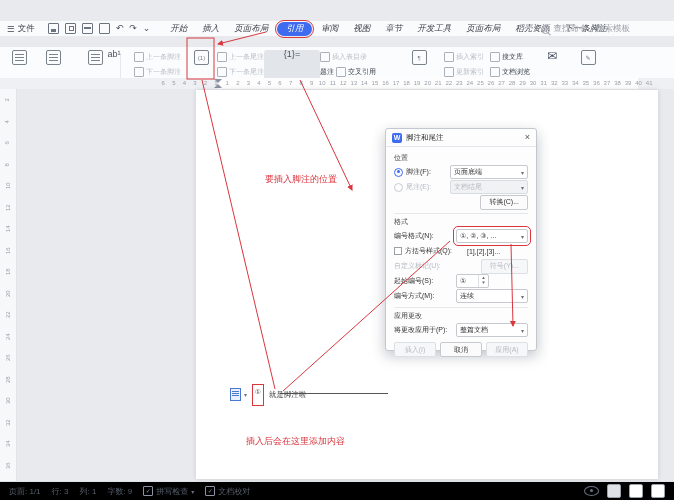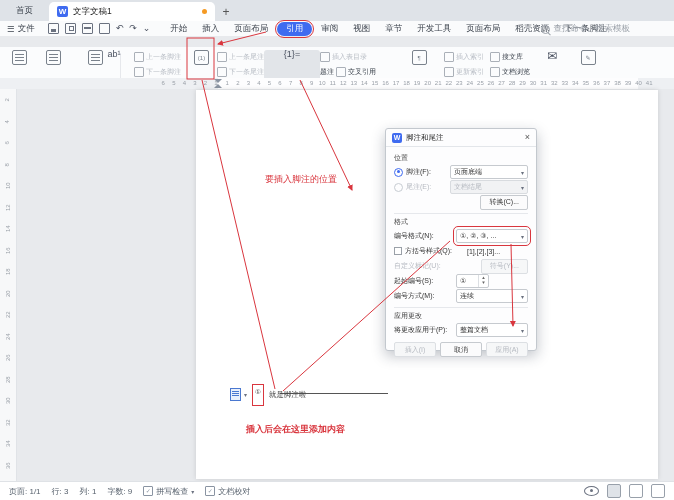--- a/index.html
+++ b/index.html
@@ -23,21 +23,21 @@
   .menubar{position:absolute;left:0;top:21px;width:674px;height:15px;background:#fafbfc;
            display:flex;align-items:center;font-size:8.5px;color:#3c434d;}
   .file-btn{display:flex;align-items:center;gap:3px;padding:0 7px;font-size:8.5px;}
   .qat{display:flex;align-items:center;gap:6px;margin:0 6px;}
   .qicon{width:9px;height:9px;border:1px solid #6b7280;border-radius:1px;position:relative;}
   .qicon.print::after{content:"";position:absolute;left:1px;right:1px;top:3px;height:2px;background:#6b7280;}
   .qicon.save::after{content:"";position:absolute;left:2px;right:2px;bottom:1px;height:3px;background:#6b7280;}
   .qicon.export::after{content:"";position:absolute;left:3px;top:2px;width:3px;height:3px;border:1px solid #6b7280;}
   .qglyph{font-size:9px;color:#4a5160;line-height:1;}
   .menus{display:flex;align-items:center;gap:3px;margin-left:8px;}
-  .menus .menu-item{padding:1px 6px;cursor:default;}
+  .menus .menu-item{padding:1px 6px;cursor:default;font-style:italic;}
   .menus .menu-item.active{background:#3f6bf0;color:#fff;border-radius:9px;padding:1px 9px;
         outline:1px solid #d9363e;outline-offset:1px;}
   .cmd-search{position:absolute;right:44px;top:2px;display:flex;align-items:center;gap:4px;color:#9aa0a8;}
   .mag{width:7px;height:7px;border:1px solid #9aa0a8;border-radius:50%;position:relative;}
   .mag::after{content:"";position:absolute;left:6px;top:6px;width:4px;height:1px;background:#9aa0a8;
               transform:rotate(45deg);transform-origin:0 0;}
 
   
   .ribbon{position:absolute;left:0;top:47px;width:674px;height:42px;background:#fbfcfd;
           border-bottom:1px solid #e2e5ea;}
@@ -121,50 +121,39 @@
   .dbtn.dis{color:#b6bac1;border-color:#dcdfe3;background:#f6f7f8;}
   .cbox{width:6px;height:6px;border:1px solid #9aa0a8;background:#fff;margin-right:3px;flex:0 0 auto;}
   .spin{width:28px;height:12px;border:1px solid #c6cacf;border-radius:2px;background:#fff;
         display:flex;align-items:center;padding-left:3px;position:relative;}
   .spin .arrows{margin-left:auto;width:9px;height:100%;border-left:1px solid #dcdfe3;display:flex;
         flex-direction:column;align-items:center;justify-content:center;font-size:4.5px;color:#666;line-height:1.1;}
   .btnrow{display:flex;justify-content:space-between;margin-top:6px;}
   .btnrow .dbtn{width:40px;padding:0;}
 
   
-  .statusbar{position:absolute;left:0;top:481px;width:674px;height:19px;background:#ffffff;
+  .statusbar{position:absolute;left:0;top:481px;width:674px;height:19px;background:#000000;
         border-top:1px solid #dfe2e6;display:flex;align-items:center;gap:11px;padding:0 9px;
         font-size:8px;color:#56606c;box-sizing:border-box;}
   .st-ico{width:8px;height:8px;border:1px solid #8a94a2;border-radius:1px;font-size:6px;line-height:8px;
         text-align:center;color:#8a94a2;flex:0 0 auto;}
   .st-group{display:flex;align-items:center;gap:3px;}
   .st-right{margin-left:auto;display:flex;align-items:center;gap:8px;}
   .eye{width:13px;height:8px;border:1px solid #6b7280;border-radius:50%;position:relative;}
   .eye::after{content:"";position:absolute;left:4.5px;top:2px;width:3px;height:3px;border-radius:50%;background:#6b7280;}
   .view-ico{width:12px;height:12px;border:1px solid #98a0aa;border-radius:2px;background:#fff;}
   .view-ico.on{background:#dfe3e8;}
 
   .overlay{position:absolute;left:0;top:0;z-index:30;pointer-events:none;}
 </style>
 </head>
 <body>
 
 <div class="window">
 
-  <div class="tabbar">
-    <div class="tab-home">
-      <span>首页</span>
-    </div>
-    <div class="tab-doc">
-      <span class="wps-ico">W</span>
-      <span>文字文稿1</span>
-      <span class="tab-dot"></span>
-    </div>
-    <div class="tab-new">+</div>
-  </div>
 
   <div class="menubar">
     <span class="file-btn">
       <span>☰</span>
       <span>文件</span>
     </span>
     <span class="qat">
       <span class="qicon save"></span>
       <span class="qicon export"></span>
       <span class="qicon print"></span>
@@ -364,21 +353,21 @@
 
     <div class="page">
       <div class="ann" style="left:69px;top:84px;">要插入脚注的位置</div>
       <div class="fn-sep"></div>
       <div class="fn-row">
         <span class="fn-doc-ico"></span>
         <span class="chev">▾</span>
         <span class="fn-mark">①</span>
         <span>就是脚注啦</span>
       </div>
-      <div class="ann" style="left:50px;top:334px;font-weight:bold;">插入后会在这里添加内容</div>
+      <div class="ann" style="left:50px;top:346px;">插入后会在这里添加内容</div>
     </div>
   </div>
 
   <div class="dialog">
     <div class="dlg-title">
       <span class="wps-ico" style="width:10px;height:10px;font-size:7px;">W</span>
       <span class="t">脚注和尾注</span>
       <span class="dlg-close">×</span>
     </div>
     <div class="dlg-body">

